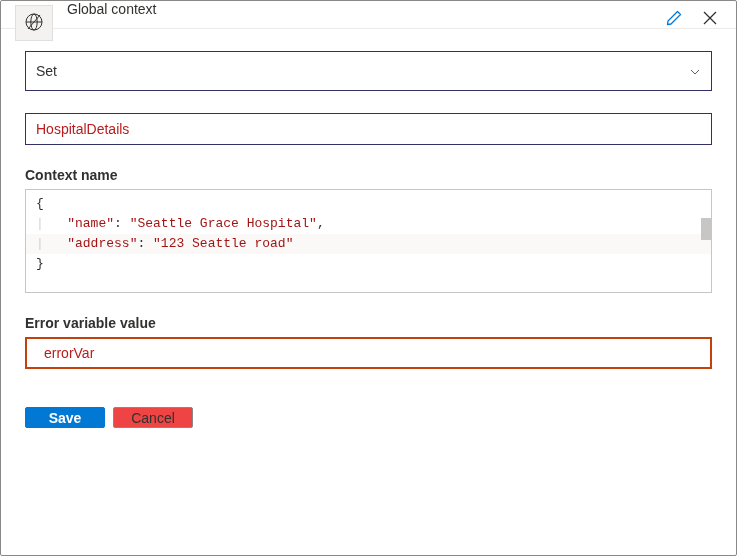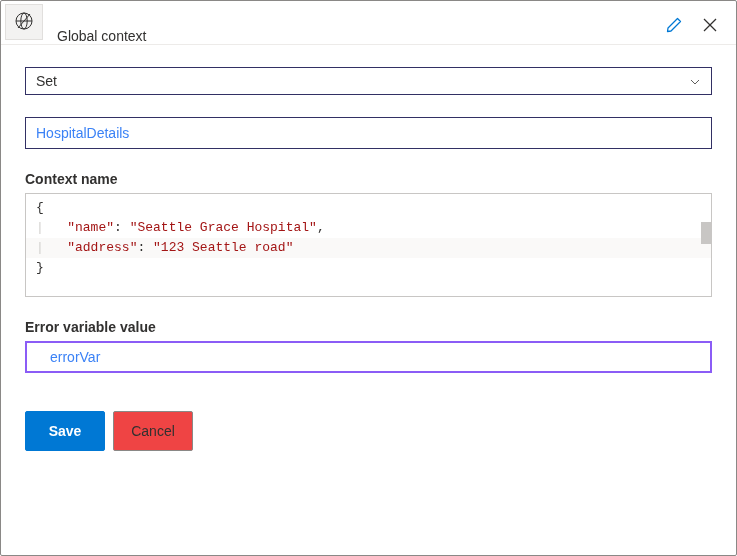--- a/index.html
+++ b/index.html
@@ -9,24 +9,25 @@
       color: #323130;
       background: #fff;
       width: 737px;
       height: 556px;
       border: 1px solid #8a8886;
       border-radius: 2px;
       overflow: hidden;
     }
     .header {
       display: flex;
-      align-items: flex-end;
-      height: 44px;
+      align-items: flex-start;
+      height: 28px;
       border-bottom: 1px solid #edebe9;
       padding-right: 8px;
+      padding-left: 10px;
     }
     .header-icon-box {
       width: 38px;
       height: 36px;
       margin: 4px 0 4px 4px;
       background: #f3f2f1;
       border: 1px solid #e1dfdd;
       display: flex;
       align-items: center;
       justify-content: center;
@@ -58,21 +59,21 @@
       font-weight: 600;
       color: #323130;
       margin-bottom: 6px;
       display: block;
     }
     .required-mark { color: #a4262c; }
 
     .select-wrap {
       position: relative;
       width: 100%;
-      height: 28px;
+      height: 40px;
       border: 1px solid #323064;
       background: #fff;
       display: flex;
       align-items: center;
       padding: 0 10px;
       cursor: pointer;
     }
     .select-value { flex: 1; font-size: 14px; color: #323130; }
     .chevron {
       width: 12px;
@@ -81,26 +82,26 @@
     }
 
     .text-input {
       width: 100%;
       height: 32px;
       border: 1px solid #323064;
       background: #fff;
       padding: 0 10px;
       font-size: 14px;
       font-family: inherit;
-      color: #3b82f6;
+      color: #b91c1c;
       outline: none;
     }
     .text-input.focused {
-      border: 2px solid #8b5cf6;
-      padding: 0 23px;
+      border: 2px solid #c2410c;
+      padding: 0 17px;
     }
 
     .code-editor {
       width: 100%;
       border: 1px solid #c8c6c4;
       background: #fff;
       font-family: Consolas, "Courier New", monospace;
       font-size: 13px;
       line-height: 20px;
       padding: 4px 0 18px 0;
@@ -136,21 +137,21 @@
       height: 22px;
       background: #c8c6c4;
     }
 
     .button-row {
       padding: 0 24px;
       display: flex;
       gap: 8px;
     }
     .btn {
-      height: 40px;
+      height: 21px;
       min-width: 80px;
       padding: 0 16px;
       font-size: 14px;
       font-family: inherit;
       border-radius: 2px;
       cursor: pointer;
       display: inline-flex;
       align-items: center;
       justify-content: center;
     }

